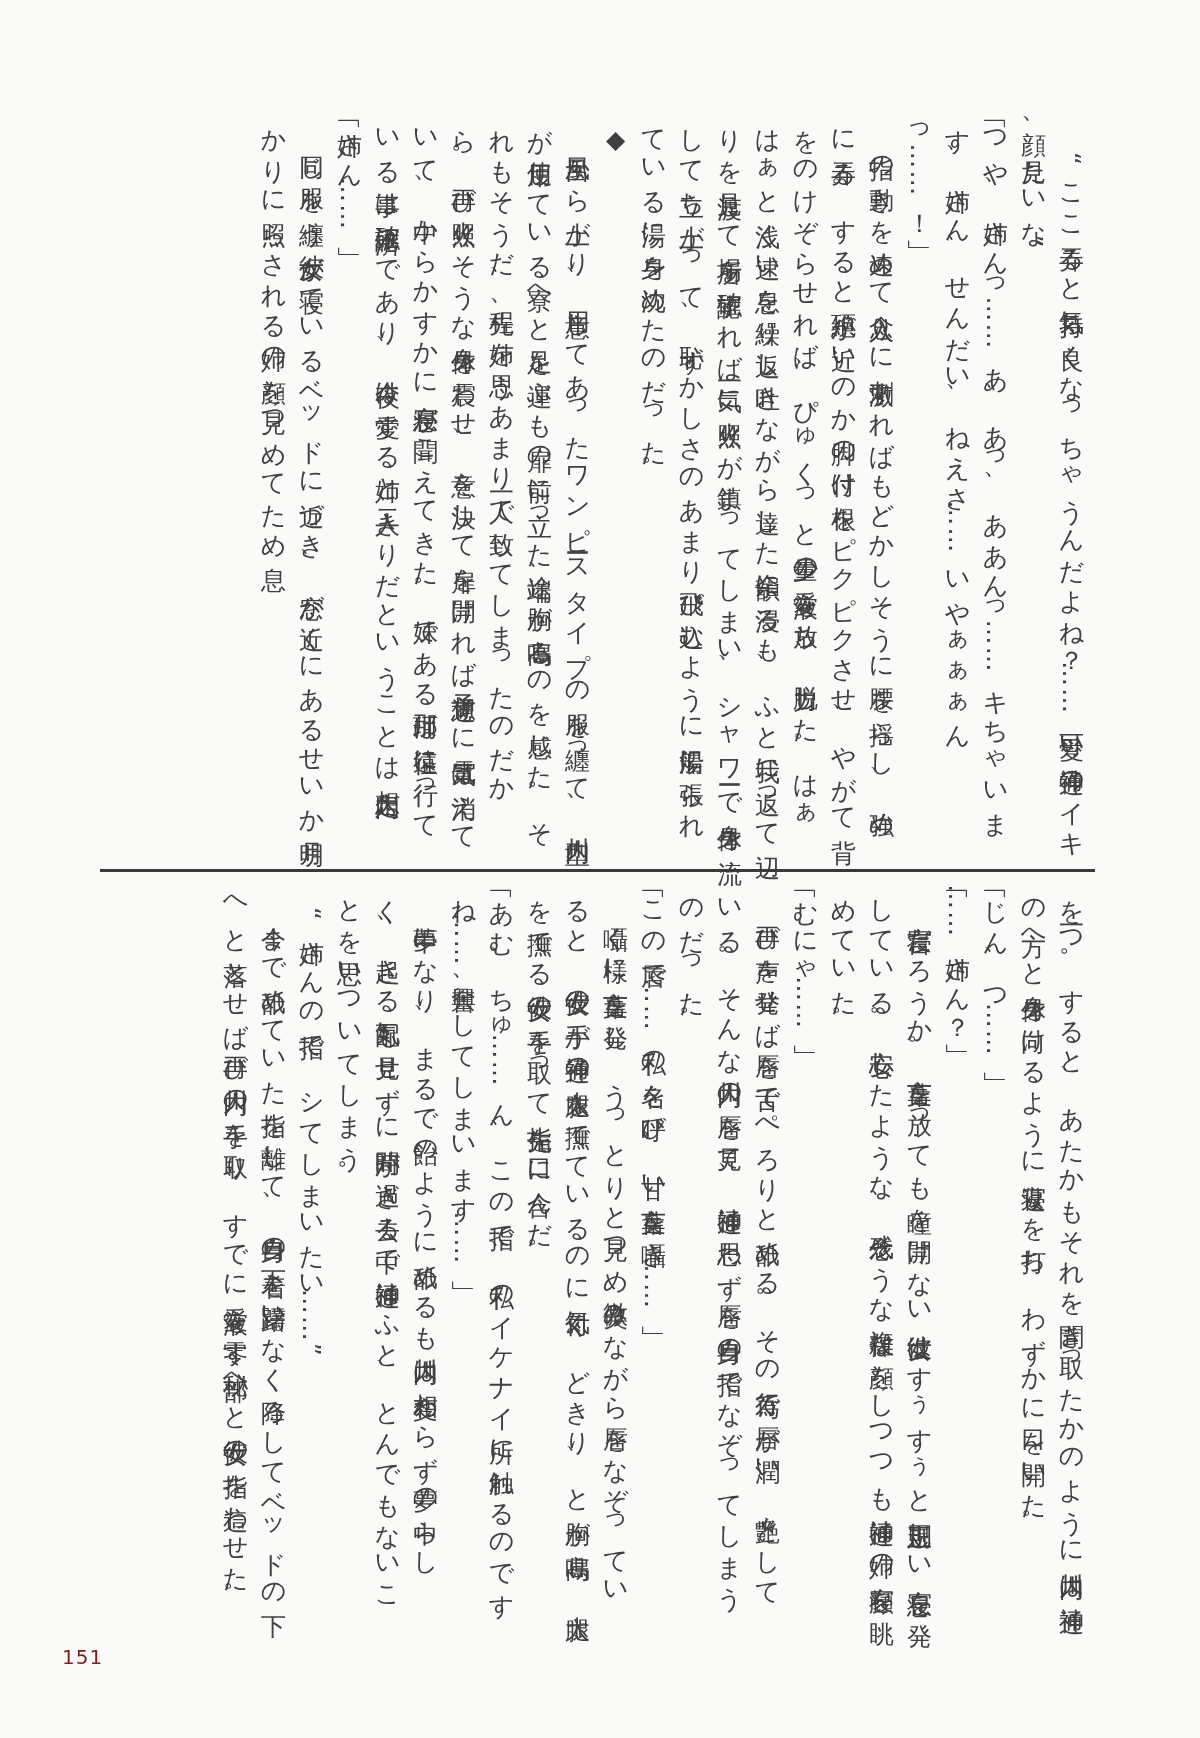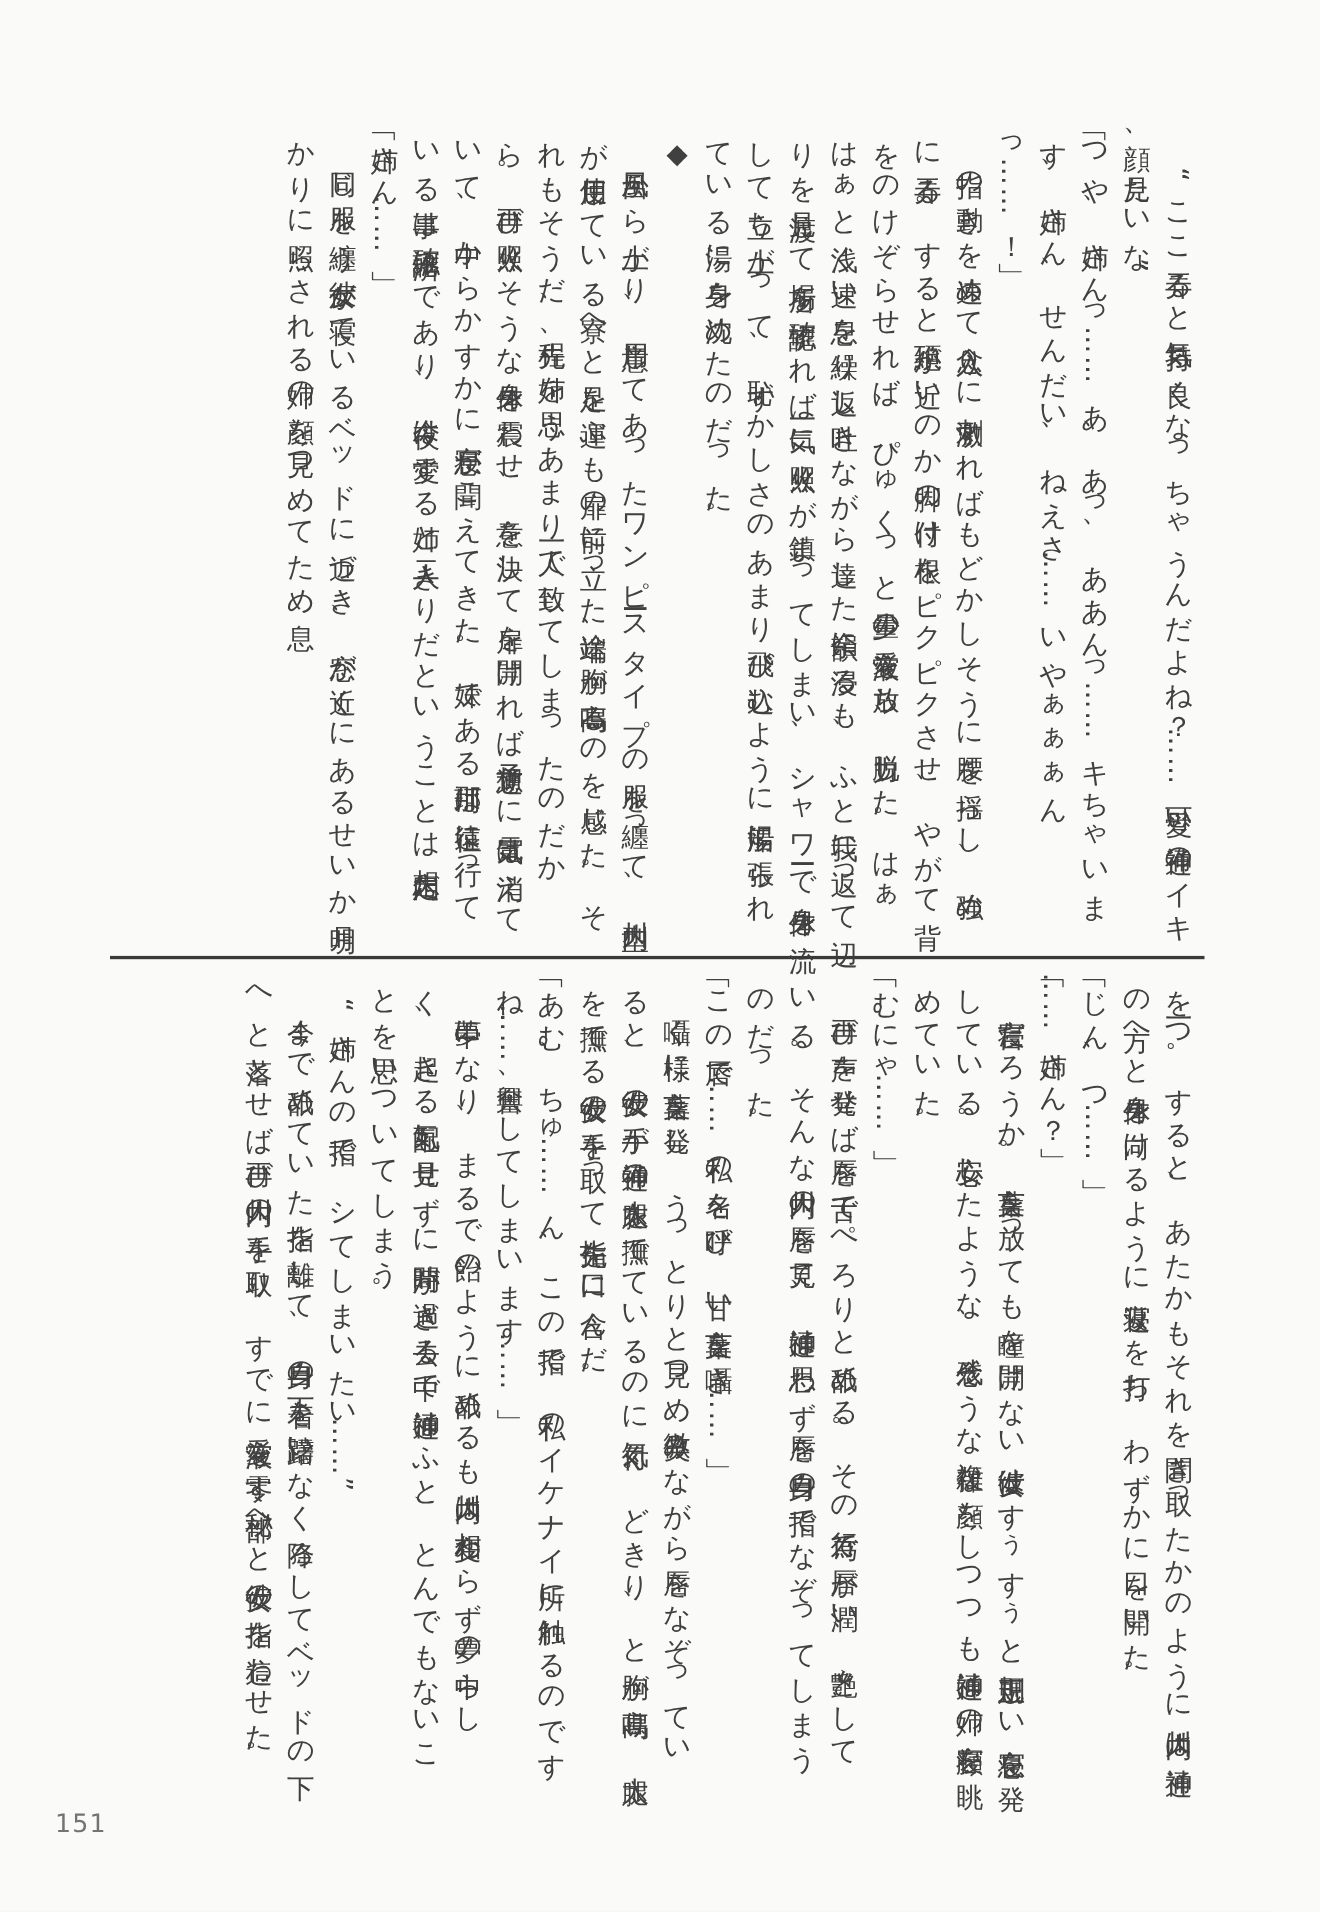--- a/index.html
+++ b/index.html
@@ -45,25 +45,25 @@
   .divider{
     position:absolute;
     left:100px;
     top:869px;
     width:995px;
     height:3px;
     background:var(--divider);
   }
   .page-number{
     position:absolute;
-    left:50px;
+    left:62px;
     top:1645px;
-    font-size:23px;
+    font-size:20px;
     letter-spacing:1px;
-    color:#737373;
+    color:#7f1d1d;
   }
 </style>
 </head>
 <body>
 
 <div class="page">
 
   <div class="vblock vblock-top" id="top-block">
       <p class="p-thought-open">“ここ弄ると気持ち良くなっちゃうんだよね？……可愛い神通のイキ顔、見たいな”</p>
       <p class="p-dlg">「つや、姉さんっ……あ、あっ、ああんっ……キちゃいます、姉さん、せんだい、ねえさ……いやぁぁぁんっ……！」</p>

